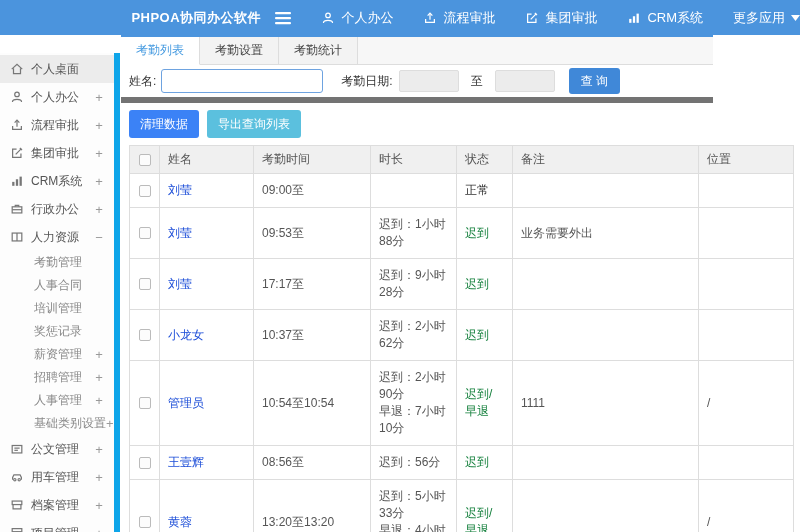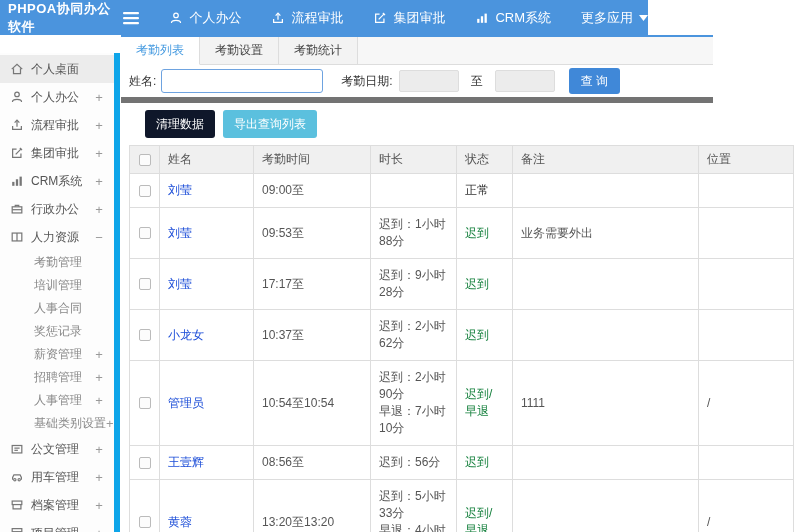--- a/index.html
+++ b/index.html
@@ -1,20 +1,20 @@
 <!DOCTYPE html>
 <html><head>
 <meta charset="utf-8">
 <style>
   * { box-sizing: border-box; margin: 0; padding: 0; }
   html,body { width:800px; height:532px; overflow:hidden;
     font-family:"Liberation Sans","DejaVu Sans",sans-serif; background:#fff; }
 
   
-  .topbar { position:absolute; top:0; left:0; width:648px; height:35px;
+  .topbar { position:absolute; top:0; left:0; width:800px; height:35px;
     background:#4b94dd; display:flex; align-items:center; color:#fff;justify-content:flex-end; }
   .logo { font-size:13px; font-weight:bold; padding-left:8px; width:152px; letter-spacing:.5px; }
   .hamburger { display:flex; align-items:center; margin-right:30px; cursor:pointer; }
   .topnav { display:flex; align-items:center; gap:30px; font-size:13px; }
   .topnav-item { display:flex; align-items:center; gap:6px; cursor:pointer; white-space:nowrap; }
   .topnav-item svg { display:block; }
 
   
   .sidebar { position:absolute; top:53px; left:0; width:120px; height:497px;
     background:#fdfdfd; border-right:6px solid #0ea5e9; font-size:12px; color:#555; padding-top:2px; }
@@ -44,21 +44,21 @@
   .date-label { margin-left:18px; }
   .date-input { width:60px; height:22px; background:#ececec; border:1px solid #ddd;
     border-radius:2px; margin-left:6px; }
   .to-label { margin:0 6px 0 12px; }
   .search-btn { background:#4088d8; color:#fff; border:none; border-radius:3px;
     height:26px; padding:0 12px; font-size:12px; margin-left:14px; cursor:pointer; white-space:nowrap; }
 
   .actionbar { padding:7px 8px; display:flex; gap:8px; }
   .btn { border:none; border-radius:3px; color:#fff; font-size:12px; height:28px;
     padding:0 11px; cursor:pointer; white-space:nowrap; }
-  .btn-danger { background:#0f172a;margin-left:16px; }
+  .btn-danger { background:#3b82f6; }
   .btn-info { background:#5bc0de; }
 
   
   table { border-collapse:collapse; margin:0 8px; width:664px; table-layout:fixed; font-size:12px; }
   th { background:#f0f0f0; font-weight:normal; color:#555; text-align:left;
     padding:5px 8px; border:1px solid #ddd; }
   td { border:1px solid #ddd; padding:8px 8px; color:#555; vertical-align:middle;
     line-height:17px; overflow:hidden; }
   .chkcell, .chkhead { text-align:center; padding:5px 4px; }
   .checkbox { display:inline-block; width:12px; height:12px; border:1px solid #bbb;
@@ -203,25 +203,25 @@
         </svg>
       </span>
       <span class="side-label">人力资源</span>
       <span class="expand">−</span>
     </div>
     <div class="sub-item">
       <span class="sub-label">考勤管理</span>
       <span class="expand"></span>
     </div>
     <div class="sub-item">
+      <span class="sub-label">人事合同</span>
+      <span class="expand"></span>
+    </div>
+    <div class="sub-item">
       <span class="sub-label">培训管理</span>
-      <span class="expand"></span>
-    </div>
-    <div class="sub-item">
-      <span class="sub-label">人事合同</span>
       <span class="expand"></span>
     </div>
     <div class="sub-item">
       <span class="sub-label">奖惩记录</span>
       <span class="expand"></span>
     </div>
     <div class="sub-item">
       <span class="sub-label">薪资管理</span>
       <span class="expand">+</span>
     </div>

